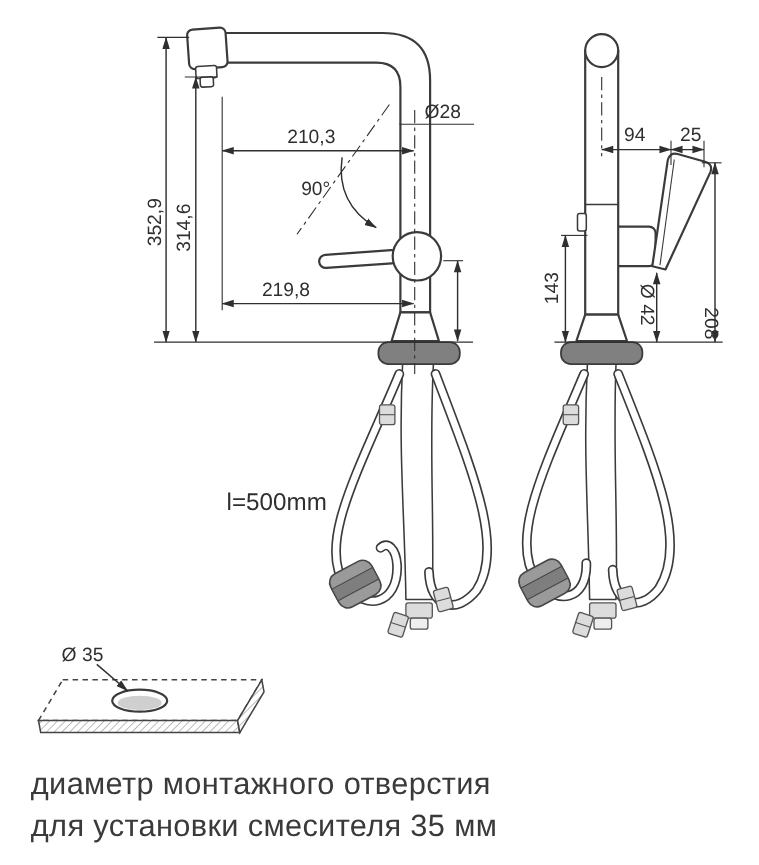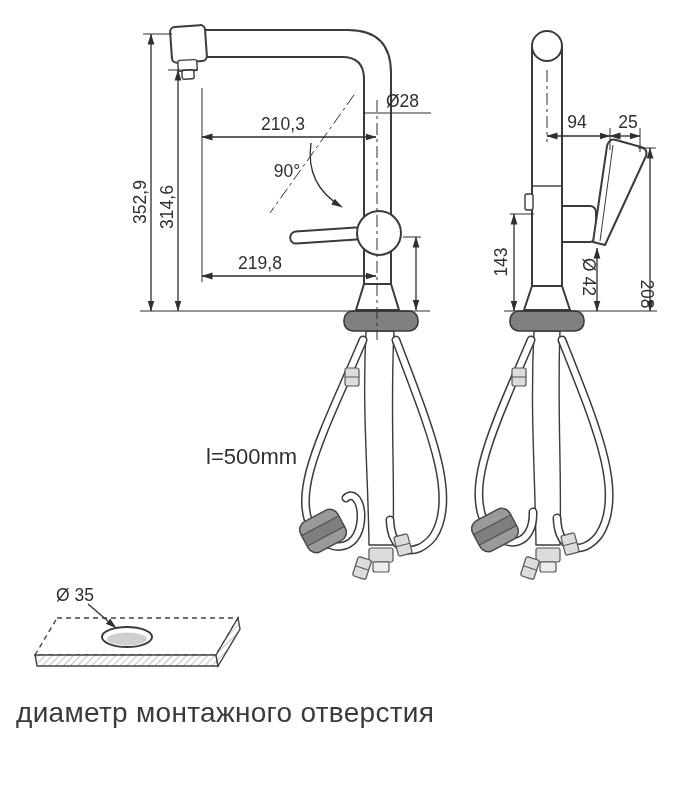--- a/index.html
+++ b/index.html
@@ -9,21 +9,21 @@
   .body{fill:#ffffff;stroke:#3b3b3b;stroke-width:2;stroke-linejoin:round;}
   .thin{fill:#ffffff;stroke:#3b3b3b;stroke-width:1.4;stroke-linejoin:round;}
   .dim{stroke:#2f2f2f;stroke-width:1.3;fill:none;}
   .ext{stroke:#2f2f2f;stroke-width:1;fill:none;}
   .cl{stroke:#2f2f2f;stroke-width:1;fill:none;stroke-dasharray:12 4 3 4;}
   .dash{stroke:#444;stroke-width:1.4;fill:#ffffff;stroke-dasharray:5 4;}
   .txt{fill:#2f2f2f;font-family:"Liberation Sans",sans-serif;font-size:17.5px;}
   .txt-big{fill:#2f2f2f;font-family:"Liberation Sans",sans-serif;font-size:22px;}
   .tube-o{stroke:#3b3b3b;stroke-width:9;fill:none;stroke-linecap:round;}
   .tube-i{stroke:#ffffff;stroke-width:6;fill:none;stroke-linecap:round;}
-  .caption{position:absolute;left:16px;top:694px;font-size:28px;line-height:38px;
+  .caption{position:absolute;left:28px;top:694px;font-size:28px;line-height:38px;
            color:#3a3a3a;letter-spacing:.3px;}
 </style>
 </head>
 <body>
 
 <div class="stage">
 
 <svg width="690" height="690" viewBox="0 0 690 690">
   <defs>
     <marker id="aE" markerWidth="12" markerHeight="10" refX="10.5" refY="4" orient="auto" markerUnits="userSpaceOnUse">
@@ -213,15 +213,16 @@
     <polygon points="216,655 238,618 240,629 218,666" fill="url(#edgeHatch)" stroke="#444" stroke-width="1.4"></polygon>
     <ellipse cx="127" cy="637" rx="25" ry="10" fill="#ffffff" stroke="#3b3b3b" stroke-width="2"></ellipse>
     <ellipse cx="127" cy="639" rx="20" ry="6.5" fill="#cfcfcf"></ellipse>
     <line class="dim" x1="88" y1="604" x2="116" y2="628" marker-end="url(#aE)"></line>
     <text class="txt" x="56" y="601" text-anchor="start" font-size="20">Ø 35</text>
   </g>
 </svg>
 
 <div class="caption">
   <div>диаметр монтажного отверстия</div>
+  <div>для установки смесителя 35 мм</div>
 </div>
 
 </div>
 
 </body></html>

